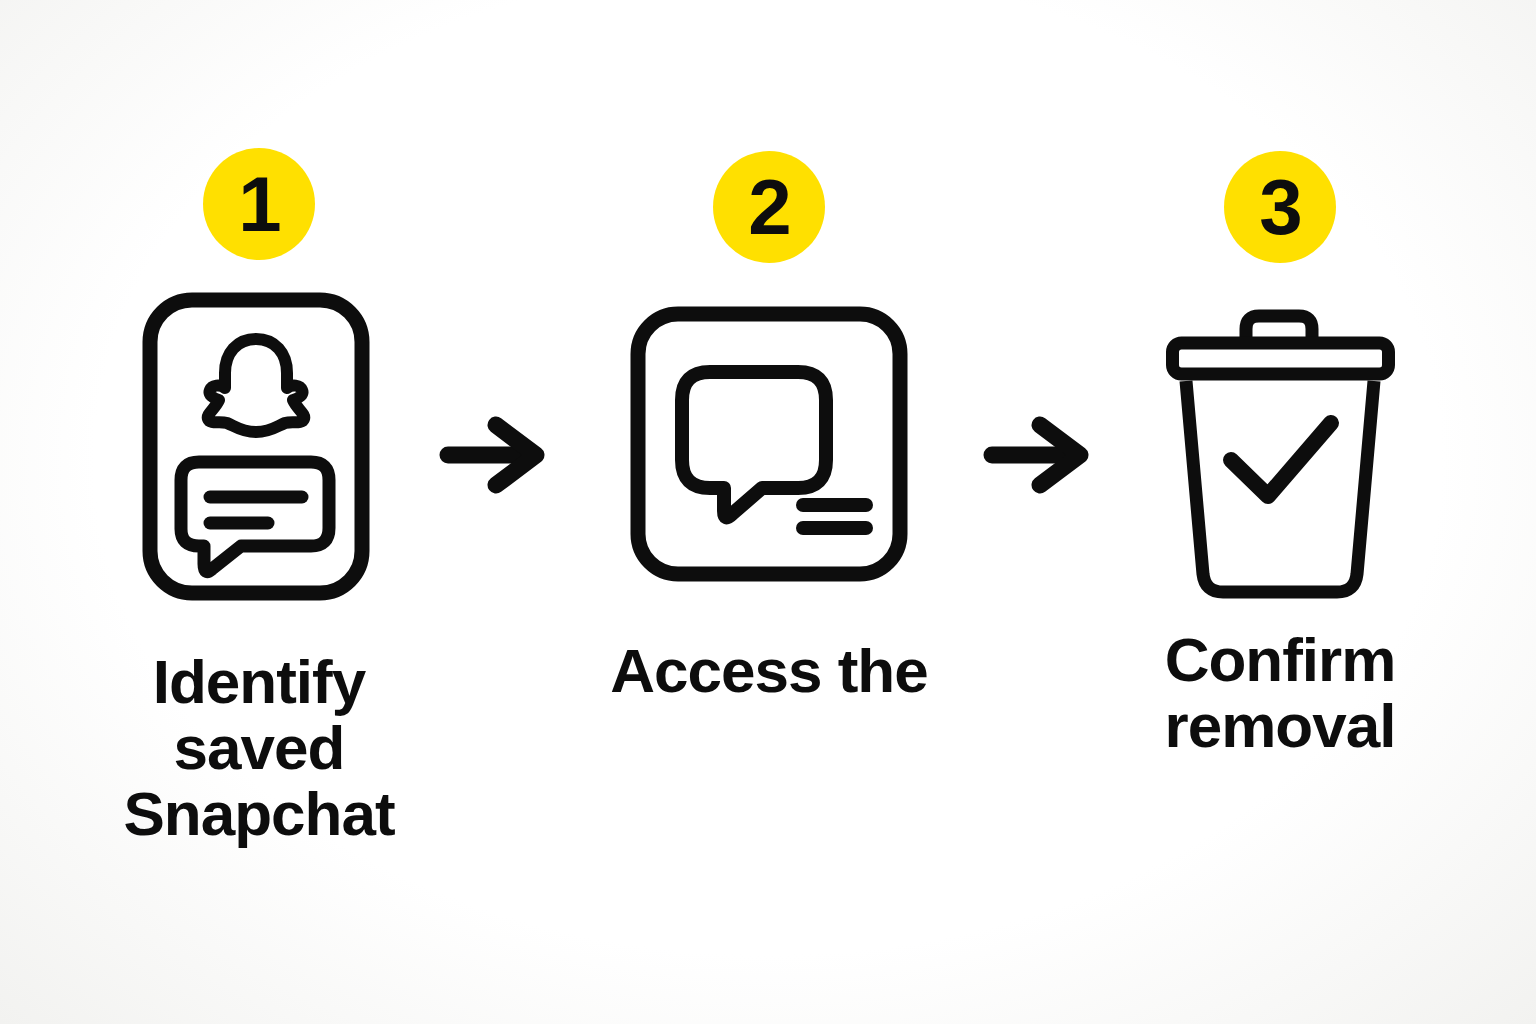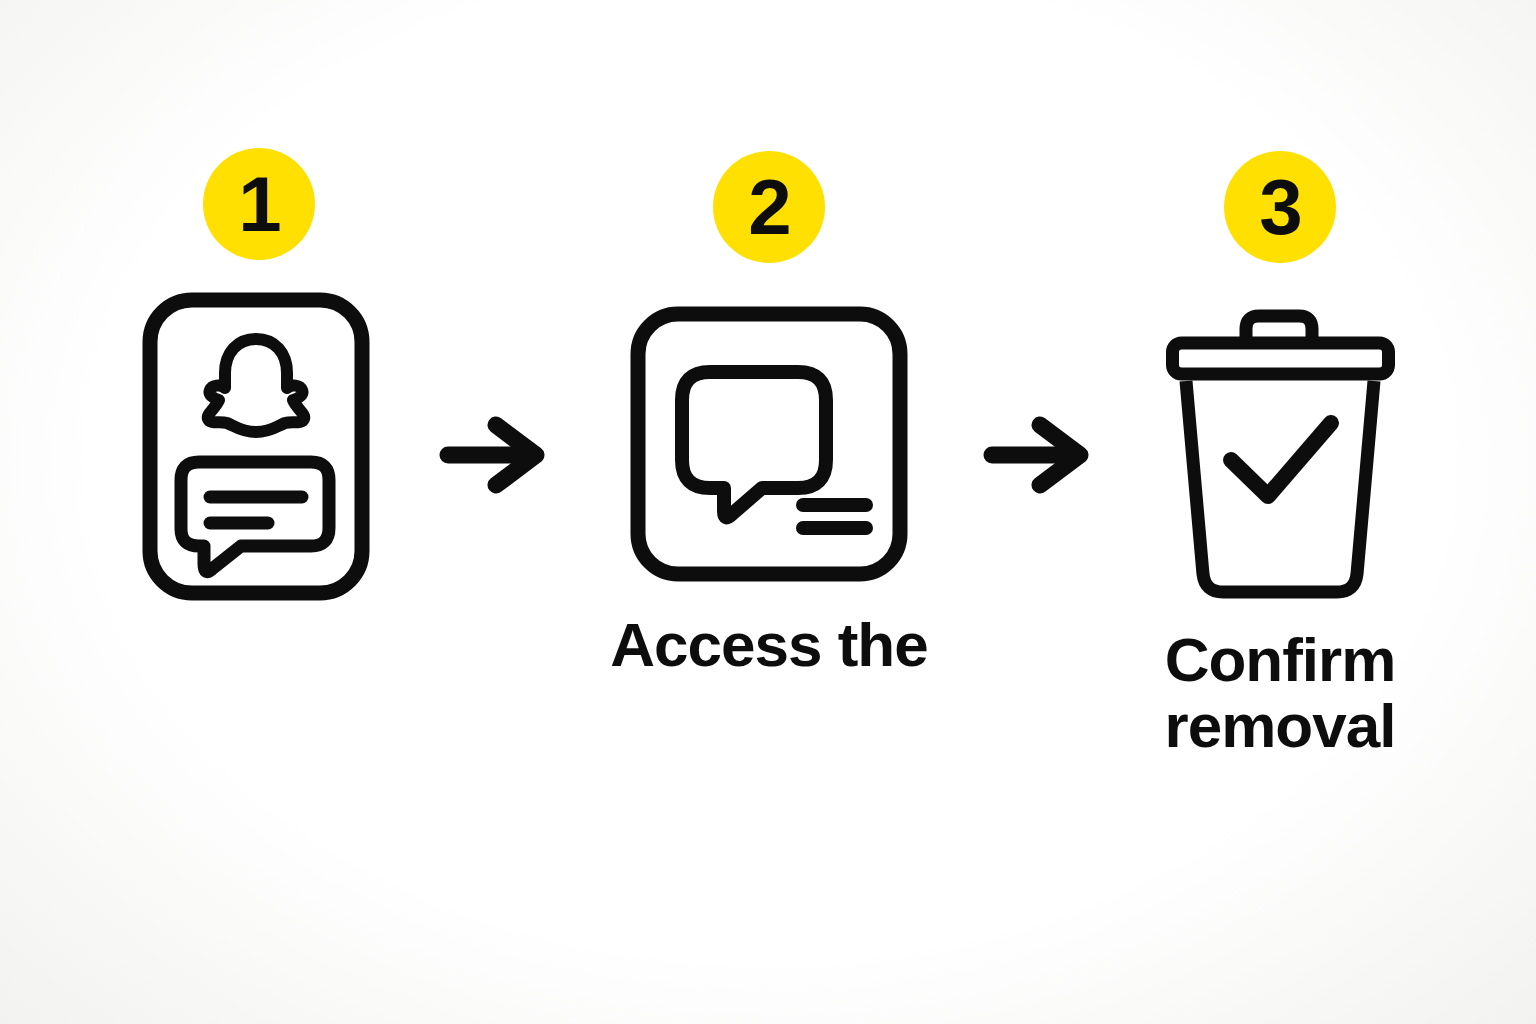--- a/index.html
+++ b/index.html
@@ -56,20 +56,25 @@
         L145,81
         C145,61 133,47 114,47 Z"></path>
       <path stroke-width="13" stroke-linejoin="round" d="
         M57,170 H169 Q187,170 187,188 V236 Q187,254 169,254 H99
         L70,277 Q62,284 62,272 V254 H57 Q39,254 39,237 V188 Q39,170 57,170 Z"></path>
       <line x1="68" y1="205" x2="160" y2="205" stroke-width="13" stroke-linecap="round"></line>
       <line x1="68" y1="231" x2="126" y2="231" stroke-width="13" stroke-linecap="round"></line>
     </g>
   </svg>
 
+  <div class="step-label" style="left:9px; top:649px;">
+    <div>Identify</div>
+    <div>saved</div>
+    <div>Snapchat</div>
+  </div>
 
   <svg class="arrow-svg" style="left:438px; top:415px;" width="112" height="80" viewBox="0 0 112 80" aria-hidden="true">
     <g fill="none" stroke="currentColor" stroke-width="17" stroke-linecap="round" stroke-linejoin="round">
       <path d="M10,40 H86"></path>
       <path d="M58,10 L98,40 L58,70"></path>
     </g>
   </svg>
 
   <div class="badge" style="left:713px; top:151px;">
     <span>2</span>
@@ -79,21 +84,21 @@
     <g fill="none" stroke="currentColor">
       <rect x="8" y="8" width="262" height="260" rx="40" stroke-width="15"></rect>
       <path stroke-width="14" stroke-linejoin="round" d="
         M80,66 H168 Q196,66 196,94 V154 Q196,182 168,182 H132
         L102,208 Q94,216 94,205 V182 H80 Q52,182 52,154 V94 Q52,66 80,66 Z"></path>
       <line x1="173" y1="199" x2="236" y2="199" stroke-width="14" stroke-linecap="round"></line>
       <line x1="173" y1="222" x2="236" y2="222" stroke-width="14" stroke-linecap="round"></line>
     </g>
   </svg>
 
-  <div class="step-label" style="left:519px; top:612px;">
+  <div class="step-label" style="left:519px; top:638px;">
     <div>Access the</div>
   </div>
 
   <svg class="arrow-svg" style="left:982px; top:415px;" width="112" height="80" viewBox="0 0 112 80" aria-hidden="true">
     <g fill="none" stroke="currentColor" stroke-width="17" stroke-linecap="round" stroke-linejoin="round">
       <path d="M10,40 H86"></path>
       <path d="M58,10 L98,40 L58,70"></path>
     </g>
   </svg>
 

